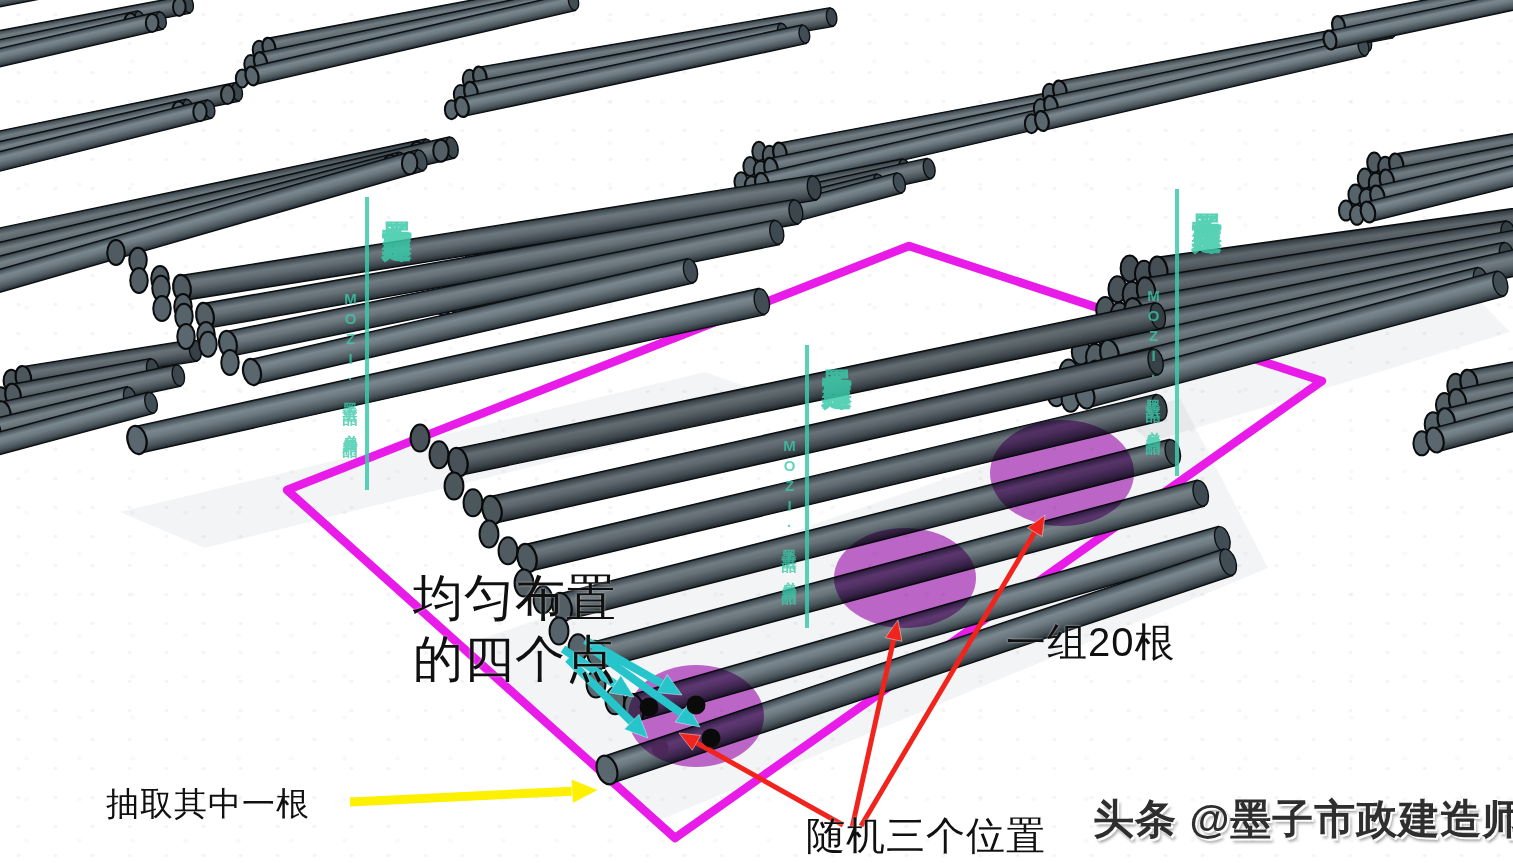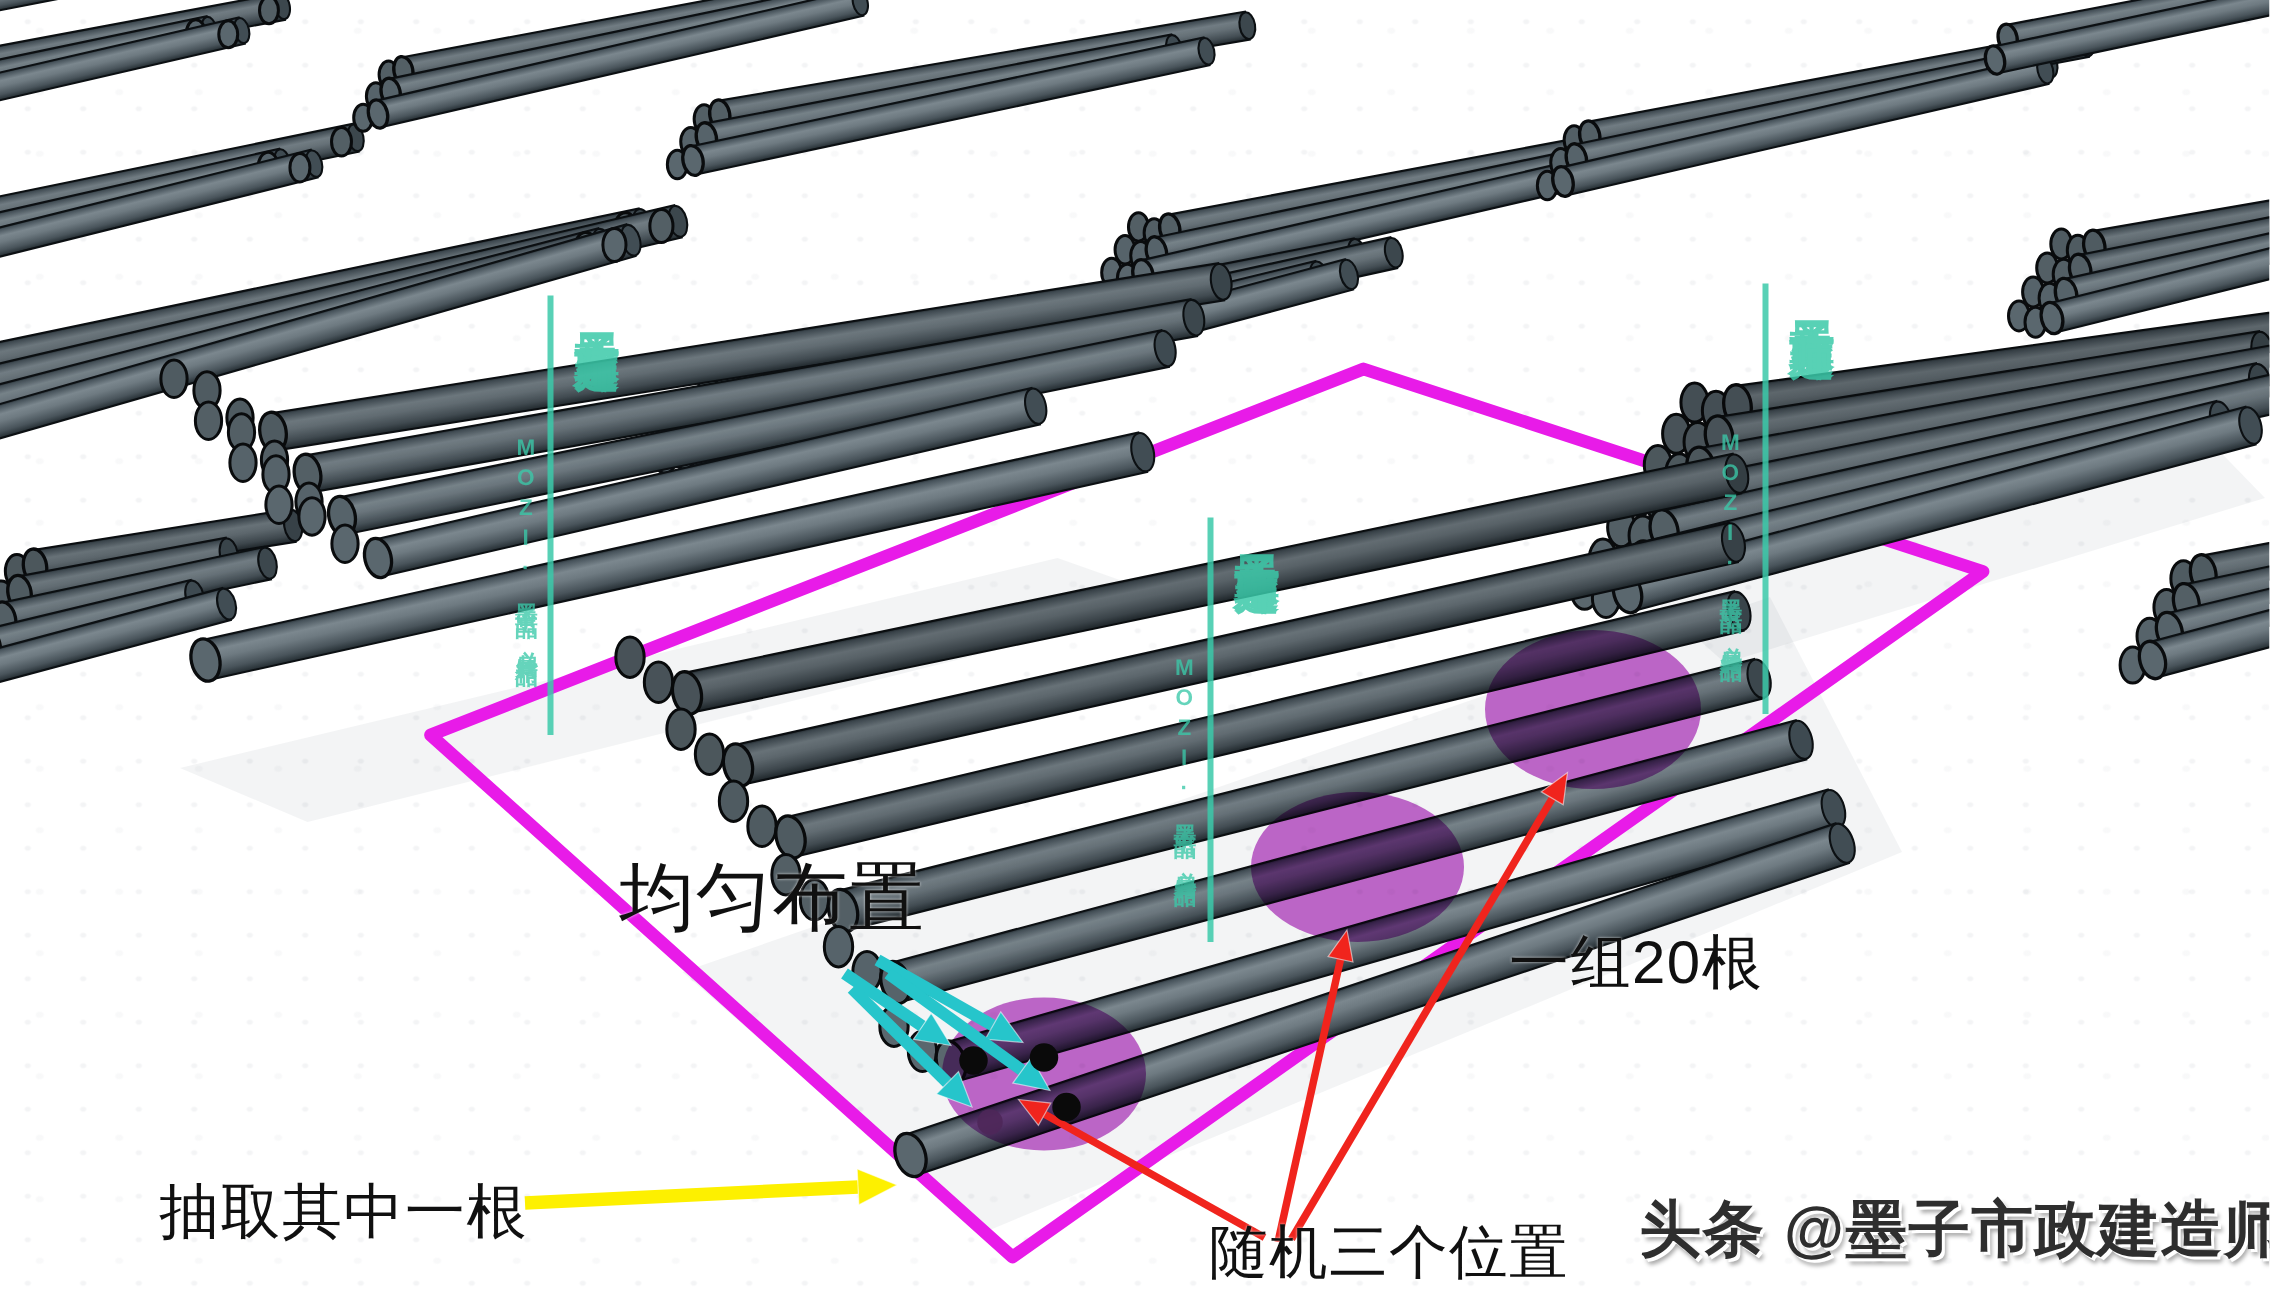--- a/index.html
+++ b/index.html
@@ -627,25 +627,26 @@
         <polygon points="598,790 572.6103503189479,803.2425710899904 571.4504170847881,779.2706175840224" fill="#fdf000" stroke="rgba(255,255,255,.55)" stroke-width="0.8"></polygon>
       </g>
       <circle cx="649" cy="707" r="9.5" fill="#0a0a0a"></circle>
       <circle cx="696" cy="705" r="9.5" fill="#0a0a0a"></circle>
       <circle cx="711" cy="738" r="9.5" fill="#0a0a0a"></circle>
       <circle cx="660" cy="748" r="8.5" fill="#4e2759" fill-opacity="0.9"></circle>
     </svg>
 
   <div class="lbl" style="left:413px;top:568px;font-size:50px;">
     <div>均匀布置</div>
+    <div>的四个点</div>
   </div>
 
   <div class="lbl" style="left:1006px;top:618px;font-size:40px;">一组20根</div>
 
-  <div class="lbl" style="left:106px;top:784px;font-size:40px;">抽取其中一根</div>
+  <div class="lbl" style="left:106px;top:784px;font-size:33px;">抽取其中一根</div>
 
   <div class="lbl" style="left:806px;top:812px;font-size:39px;">随机三个位置</div>
 
   <div class="brand" style="left:1093px;top:792px;font-size:41px;">头条 @墨子市政建造师</div>
 
   <div class="wm-line" style="left:365px;top:197px;height:293px;"></div>
   <div class="wm-main" style="left:376px;top:197px;">墨子市政建造师</div>
   <div class="wm-sub" style="left:340px;top:290px;">MOZI·墨子出品·必属精品</div>
 
   <div class="wm-line" style="left:805px;top:345px;height:283px;"></div>

